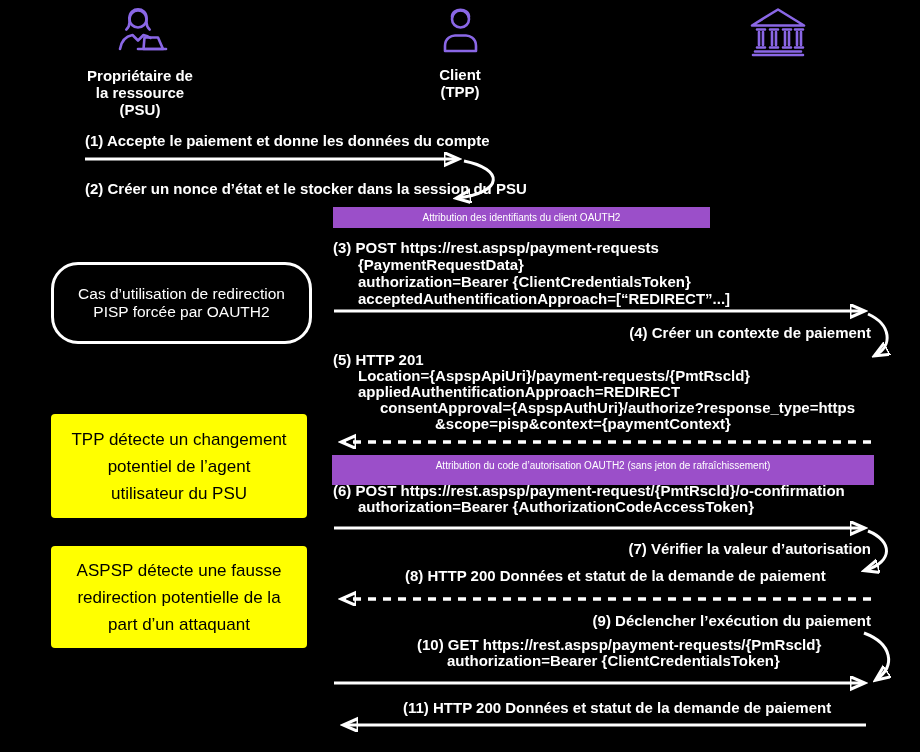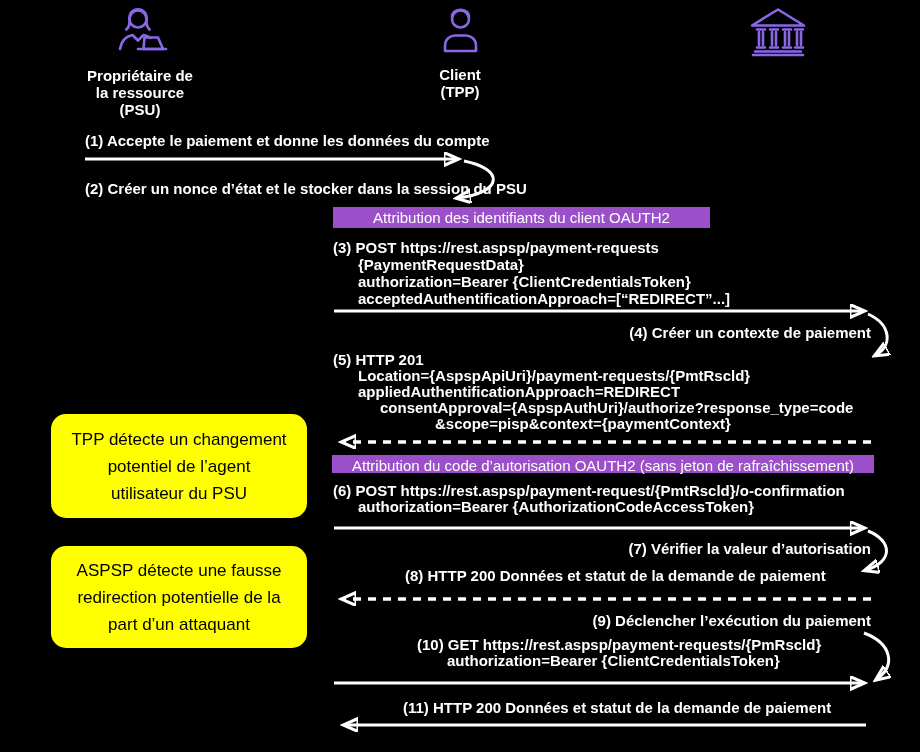--- a/index.html
+++ b/index.html
@@ -12,31 +12,31 @@
   .overlay line.dash{stroke-dasharray:8 7;stroke-width:3.4;}
   .aicon{position:absolute;fill:none;stroke:#8a67e6;stroke-width:2.6;stroke-linecap:round;stroke-linejoin:round;}
   .actor{position:absolute;color:#ffffff;font-weight:bold;font-size:15px;line-height:17px;text-align:center;white-space:nowrap;}
   .msg{position:absolute;color:#fff;font-weight:bold;font-size:15px;line-height:17px;white-space:nowrap;}
   .msg.lh16{line-height:16px;}
   .msg.r{text-align:right;}
   .msg .i25{margin-left:25px;}
   .msg .i30{margin-left:30px;}
   .msg .i47{margin-left:47px;}
   .msg .i142{margin-left:102px;}
-  .banner{position:absolute;background:#9b4fc9;color:#fff;font-size:15px;text-align:center;white-space:nowrap;}
+  .banner{position:absolute;background:#9b4fc9;color:#fff;font-size:10px;text-align:center;white-space:nowrap;}
   .banner.b1{left:333px;top:207px;width:377px;height:21px;line-height:21px;}
-  .banner.b2{left:332px;top:455px;width:542px;height:18px;line-height:21px;}
+  .banner.b2{left:332px;top:455px;width:542px;height:30px;line-height:21px;}
   .ucbox{
     position:absolute;left:51px;top:262px;width:255px;height:76px;
     border:3px solid #fff;border-radius:27px;background:#000;
     display:flex;flex-direction:column;align-items:center;justify-content:center;
     color:#fff;font-size:15.5px;line-height:18px;text-align:center;
   }
   .ynote{
-    position:absolute;left:51px;width:256px;background:#ffff00;border-radius:15px;
+    position:absolute;left:51px;width:256px;background:#ffff00;border-radius:4px;
     display:flex;flex-direction:column;align-items:center;justify-content:center;
     color:#000;font-size:17px;line-height:27px;text-align:center;
   }
   .ynote.y1{top:414px;height:104px;}
   .ynote.y2{top:546px;height:102px;}
 </style>
 </head>
 <body>
 
 <div class="stage">
@@ -103,40 +103,44 @@
     <div class="i25">authorization=Bearer {ClientCredentialsToken}</div>
     <div class="i25">acceptedAuthentificationApproach=[“REDIRECT”...]</div>
   </div>
 
   <div class="msg r" style="right:49px;top:324px">(4) Créer un contexte de paiement</div>
 
   <div class="msg lh16" style="left:333px;top:352px">
     <div>(5) HTTP 201</div>
     <div class="i25">Location={AspspApiUri}/payment-requests/{PmtRscld}</div>
     <div class="i25">appliedAuthentificationApproach=REDIRECT</div>
-    <div class="i47">consentApproval={AspspAuthUri}/authorize?response_type=code</div>
+    <div class="i47">consentApproval={AspspAuthUri}/authorize?response_type=https</div>
     <div class="i142">&amp;scope=pisp&amp;context={paymentContext}</div>
   </div>
 
   <div class="msg lh16" style="left:333px;top:483px">
     <div>(6) POST https://rest.aspsp/payment-request/{PmtRscld}/o-confirmation</div>
     <div class="i25">authorization=Bearer {AuthorizationCodeAccessToken}</div>
   </div>
 
   <div class="msg r" style="right:49px;top:540px">(7) Vérifier la valeur d’autorisation</div>
   <div class="msg" style="left:405px;top:567px">(8) HTTP 200 Données et statut de la demande de paiement</div>
   <div class="msg r" style="right:49px;top:612px">(9)  Déclencher l’exécution du paiement</div>
 
   <div class="msg lh16" style="left:417px;top:637px">
     <div>(10) GET https://rest.aspsp/payment-requests/{PmRscld}</div>
     <div class="i30">authorization=Bearer {ClientCredentialsToken}</div>
   </div>
 
   <div class="msg" style="left:403px;top:699px">(11) HTTP 200 Données et statut de la demande de paiement</div>
 
+  <div class="ucbox">
+    <div>Cas d’utilisation de redirection</div>
+    <div>PISP forcée par OAUTH2</div>
+  </div>
 
   <div class="ynote y1">
     <div>TPP détecte un changement</div>
     <div>potentiel de l’agent</div>
     <div>utilisateur du PSU</div>
   </div>
 
   <div class="ynote y2">
     <div>ASPSP détecte une fausse</div>
     <div>redirection potentielle de la</div>

